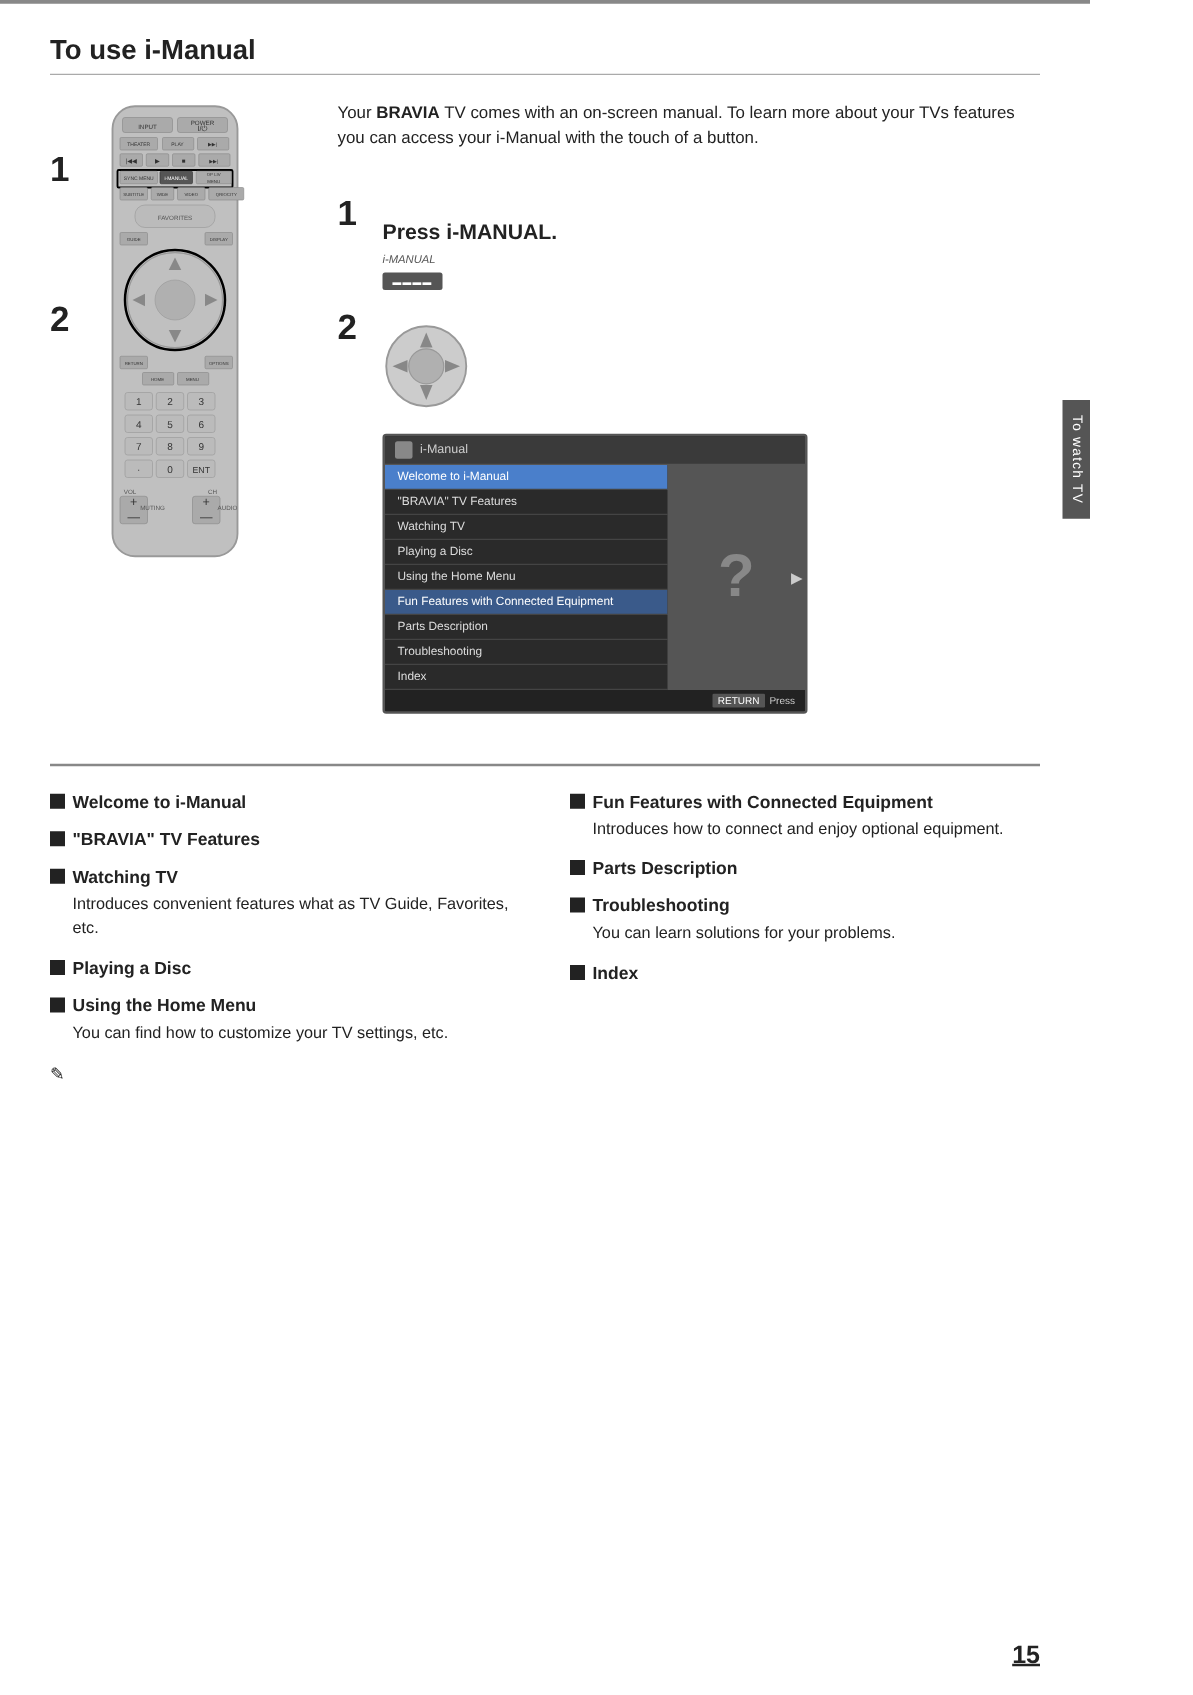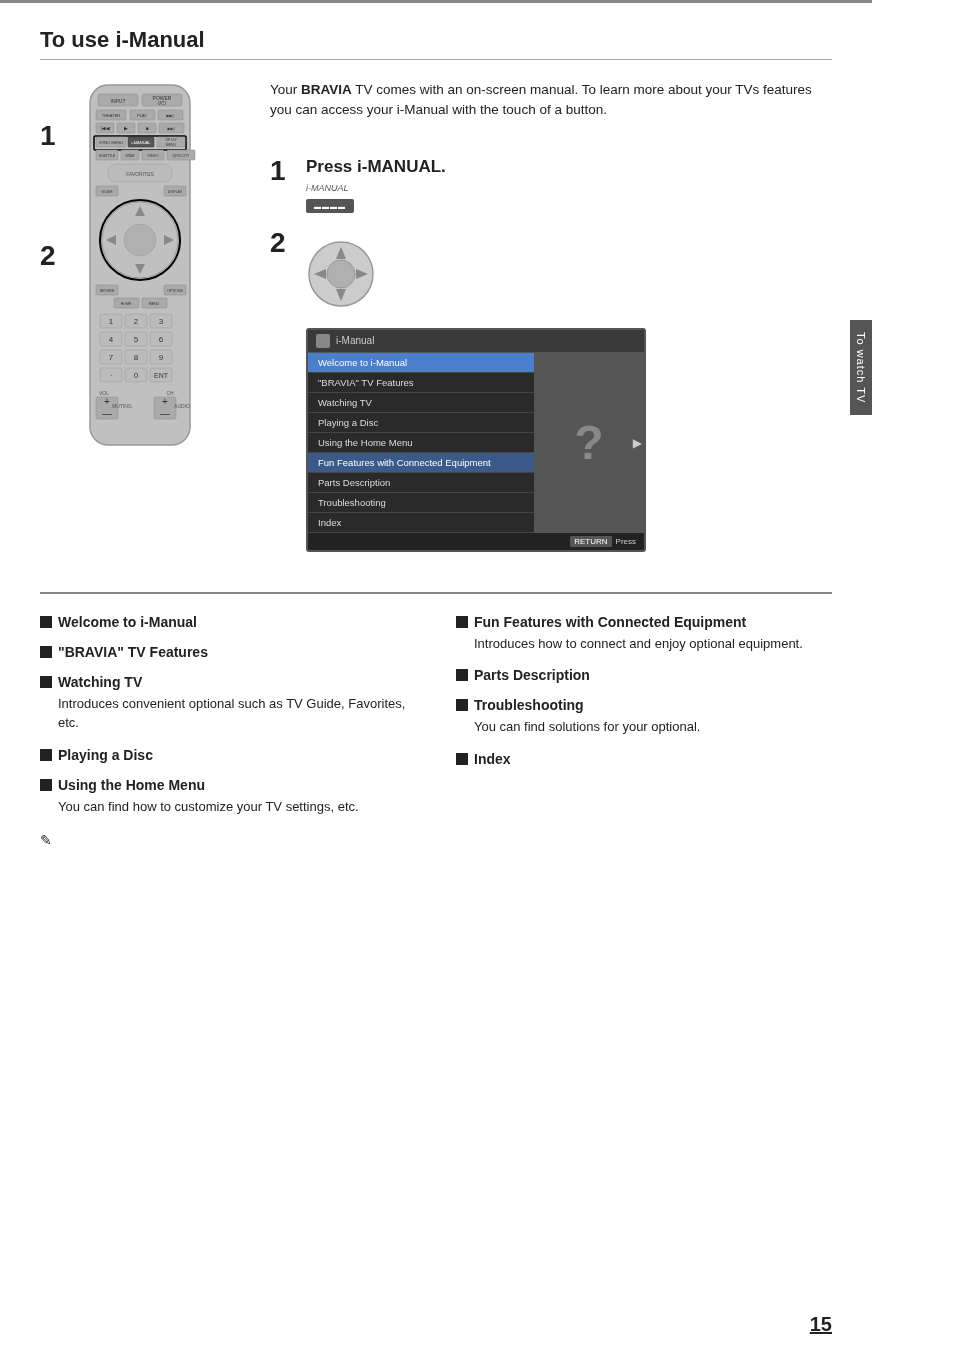--- a/index.html
+++ b/index.html
@@ -111,20 +111,21 @@
     }
 
     .step-content {
       flex: 1;
     }
 
     .step-title {
       font-size: 17px;
       font-weight: bold;
       margin-bottom: 6px;
+      margin-top: 19px;
     }
 
     
     .imanual-button {
       display: inline-block;
       background: #555;
       color: #fff;
       font-size: 9px;
       padding: 2px 8px;
       border-radius: 2px;
@@ -585,21 +586,21 @@
             <span class="feature-bullet"></span>
             <span>"BRAVIA" TV Features</span>
           </div>
         </div>
 
         <div class="feature-item">
           <div class="feature-title">
             <span class="feature-bullet"></span>
             <span>Watching TV</span>
           </div>
-          <div class="feature-desc">Introduces convenient optional such as TV Guide, Favorites, etc.</div>
+          <div class="feature-desc">Introduces convenient features what as TV Guide, Favorites, etc.</div>
         </div>
 
         <div class="feature-item">
           <div class="feature-title">
             <span class="feature-bullet"></span>
             <span>Playing a Disc</span>
           </div>
         </div>
 
         <div class="feature-item">
@@ -630,21 +631,21 @@
             <span class="feature-bullet"></span>
             <span>Parts Description</span>
           </div>
         </div>
 
         <div class="feature-item">
           <div class="feature-title">
             <span class="feature-bullet"></span>
             <span>Troubleshooting</span>
           </div>
-          <div class="feature-desc">You can find solutions for your optional.</div>
+          <div class="feature-desc">You can learn solutions for your problems.</div>
         </div>
 
         <div class="feature-item">
           <div class="feature-title">
             <span class="feature-bullet"></span>
             <span>Index</span>
           </div>
         </div>
 
       </div>

